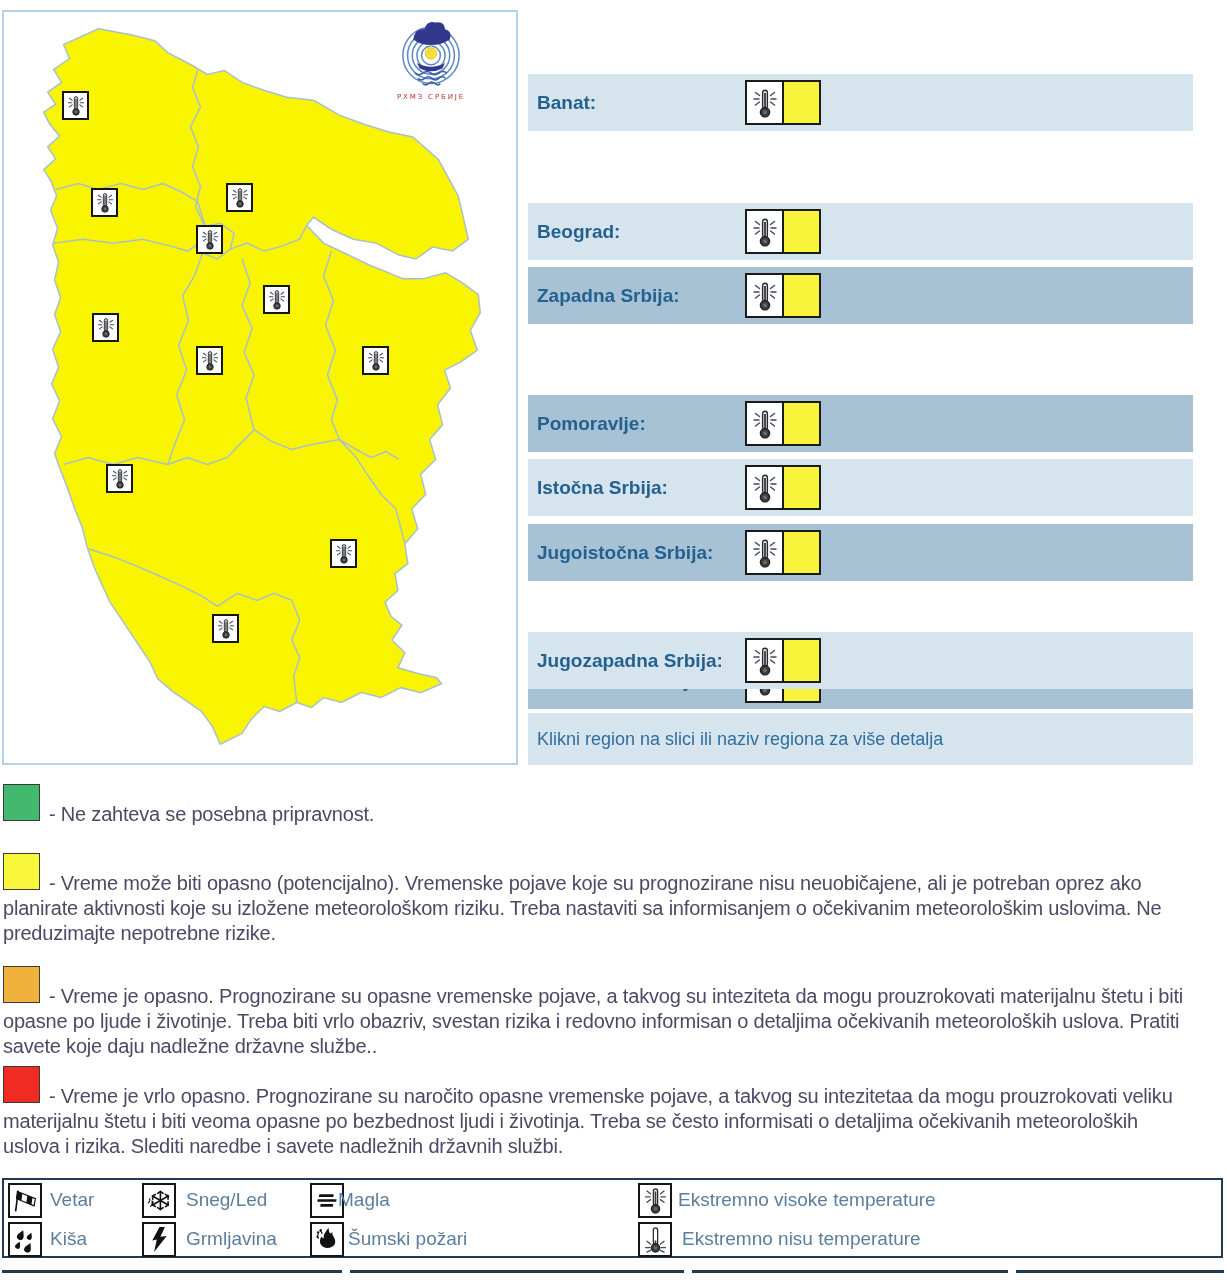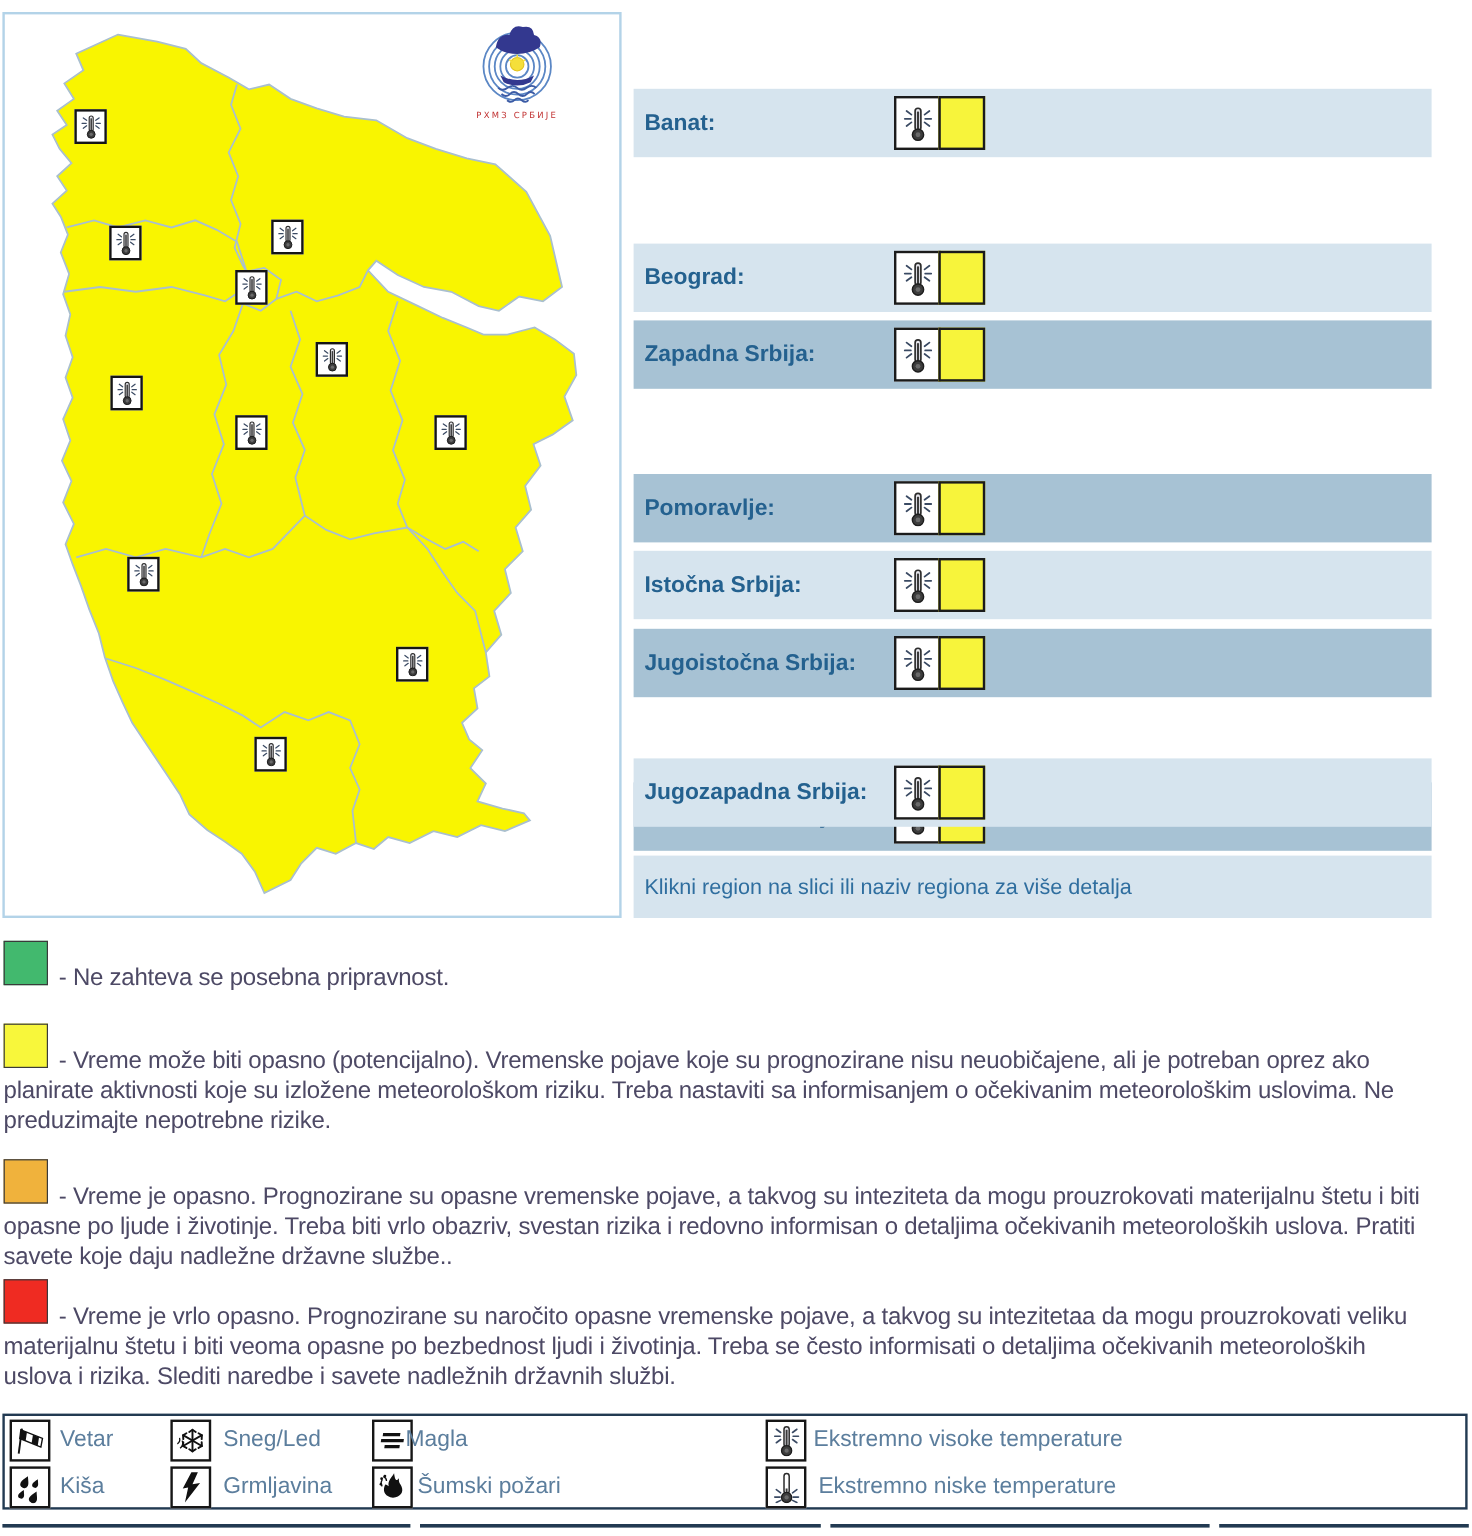--- a/index.html
+++ b/index.html
@@ -365,19 +365,19 @@
       <svg viewBox="0 0 30 30">
         <use href="#fire"></use>
       </svg>
     </div>
     <span class="sym-label" style="left: 344px; top: 48px;">Šumski požari</span>
     <div class="sym-box" style="left: 634px; top: 42px;">
       <svg viewBox="0 0 26 30">
         <use href="#th-low"></use>
       </svg>
     </div>
-    <span class="sym-label" style="left: 678px; top: 48px;">Ekstremno niske temperature</span>
+    <span class="sym-label" style="left: 678px; top: 48px;">Ekstremno nisu temperature</span>
   </div>
 
 <div class="bottom-seg" style="left:2px;width:340px;"></div>
 <div class="bottom-seg" style="left:350px;width:334px;"></div>
 <div class="bottom-seg" style="left:692px;width:316px;"></div>
 <div class="bottom-seg" style="left:1016px;width:208px;"></div>
 
 </body></html>

